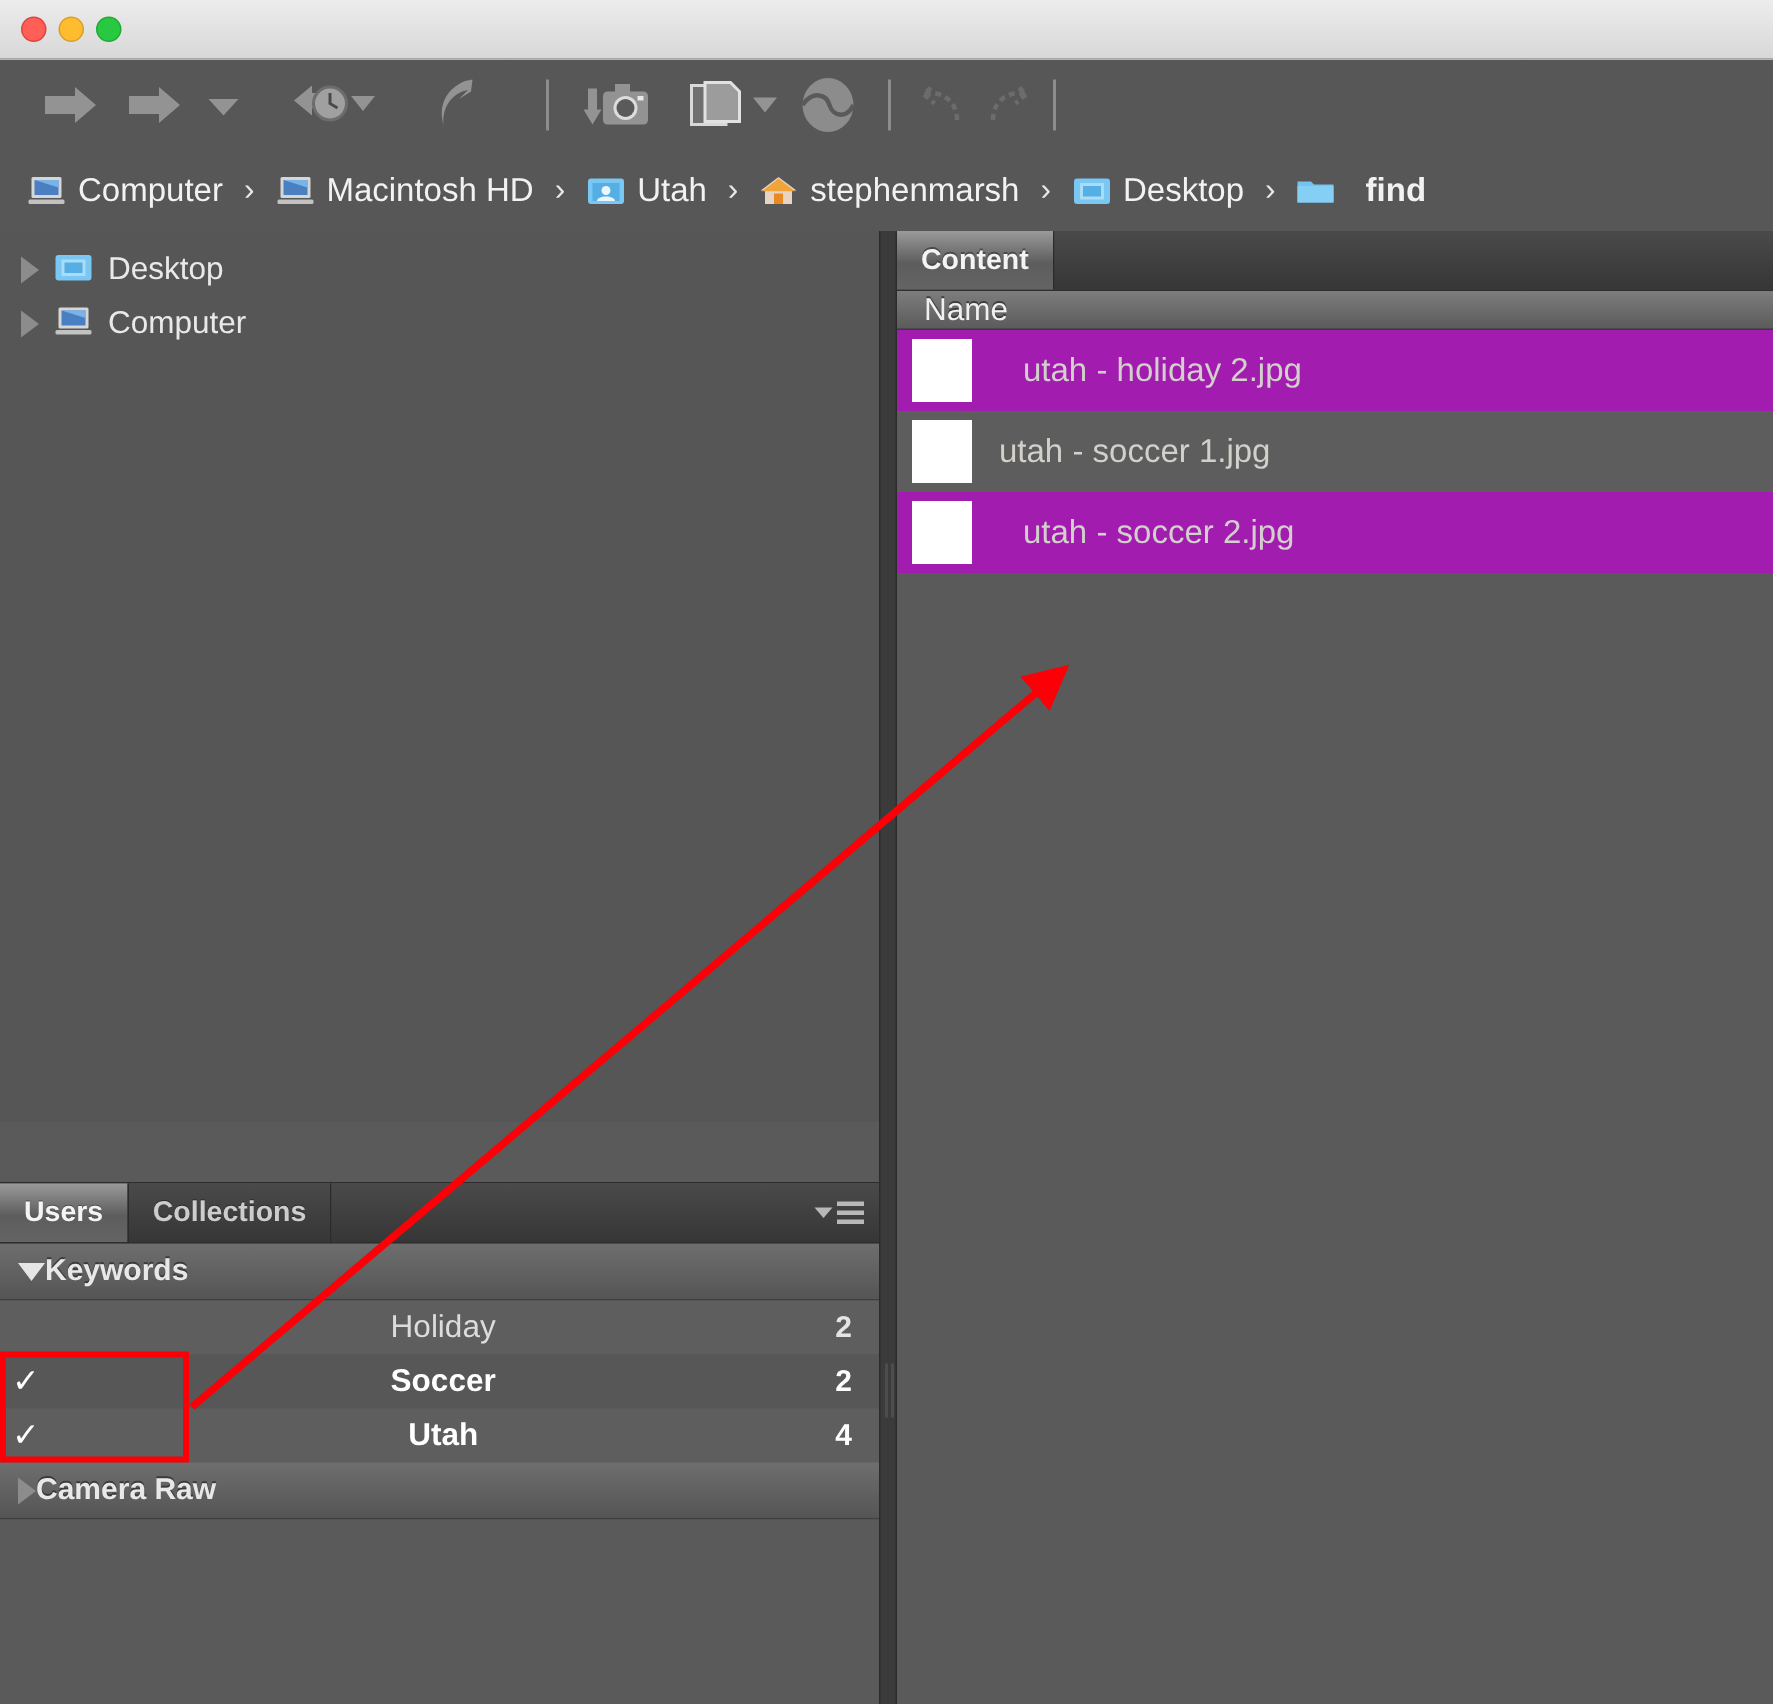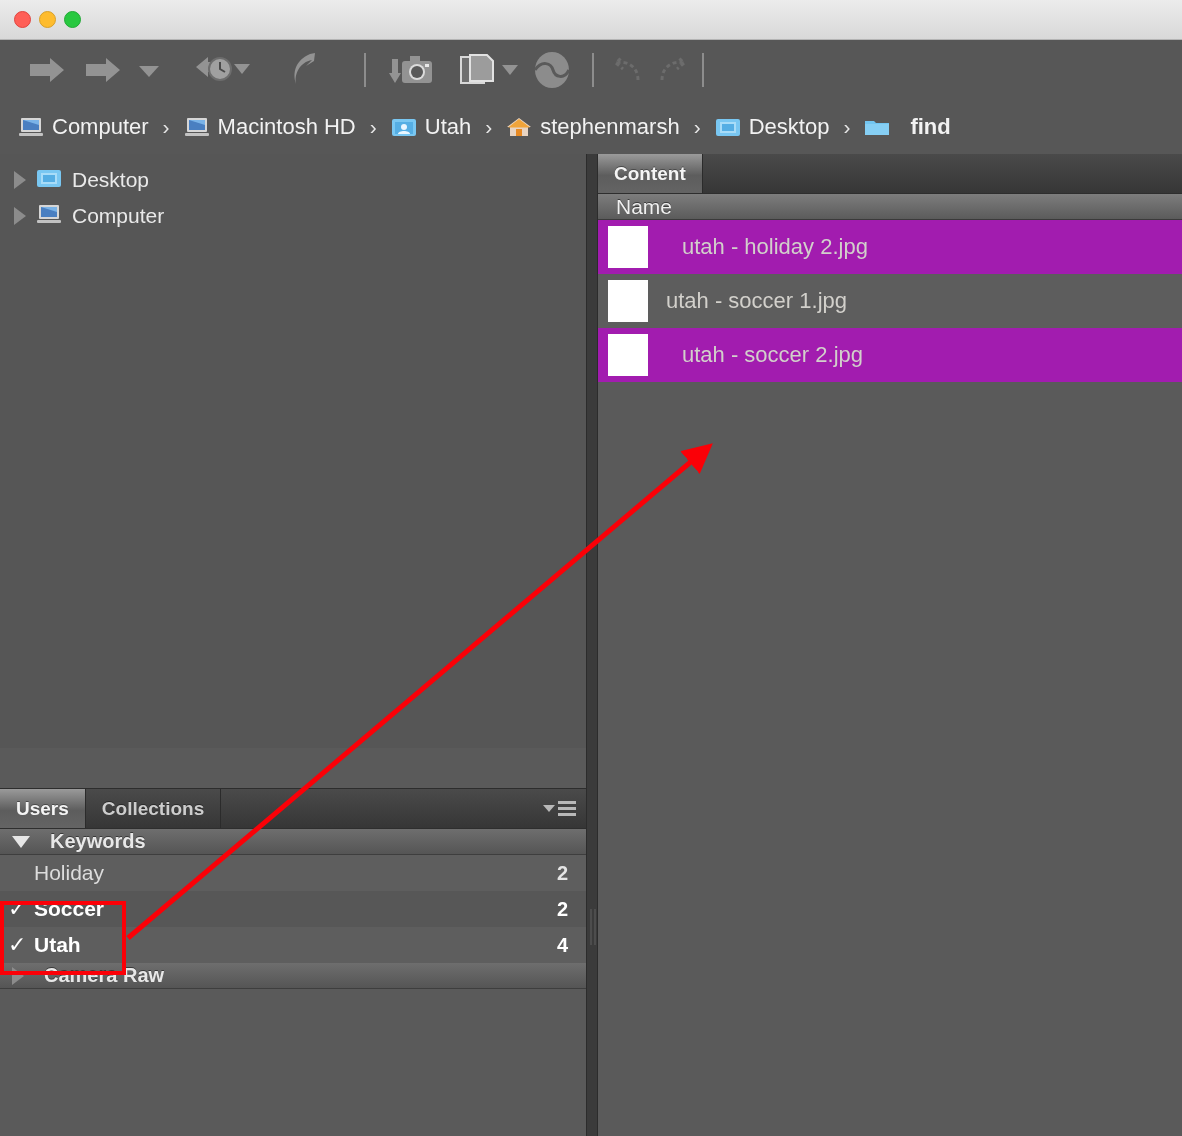--- a/index.html
+++ b/index.html
@@ -79,28 +79,28 @@
 
   
   .tree { background: #565656; height: 594px; padding-top: 8px; }
   .tree-row { display: flex; align-items: center; height: 36px; padding-left: 14px; gap: 10px; }
   .tri-r { width: 0; height: 0; border-top: 9px solid transparent; border-bottom: 9px solid transparent; border-left: 12px solid #8c8c8c; }
   .tri-d { width: 0; height: 0; border-left: 9px solid transparent; border-right: 9px solid transparent; border-top: 12px solid #e6e6e6; }
   .tree-lbl { color: #e9e9e9; font-size: 21px; }
 
   
   .filter-wrap { position: absolute; left: 0; bottom: 0; width: 586px; height: 348px; background: #5a5a5a; border-top: 1px solid #2d2d2d; }
-  .sec-head { height: 26px; display: flex; align-items: center; gap: 20px; padding-left: 12px;
+  .sec-head { height: 38px; display: flex; align-items: center; gap: 0; padding-left: 12px;
               background: linear-gradient(#6e6e6e, #555555); border-bottom: 1px solid #3e3e3e; }
   .sec-head .t { color: #e8e8e8; font-size: 20px; font-weight: bold; text-shadow: 0 -1px 0 #3a3a3a; }
   .kw-row { height: 36px; display: flex; align-items: center; padding: 0 18px 0 8px; }
   .kw-row.odd { background: #5e5e5e; }
   .kw-row.even { background: #575757; }
   .kw-check { width: 26px; color: #ffffff; font-size: 22px; line-height: 1; }
-  .kw-name { flex: 1; color: #dcdcdc; font-size: 21px; }
+  .kw-name { flex: 1; color: #dcdcdc; font-size: 21px; text-align: center; }
   .kw-row.sel .kw-name { color: #ffffff; font-weight: bold; }
   .kw-count { color: #e4e4e4; font-size: 20px; font-weight: bold; }
   .kw-row.sel .kw-count { color: #ffffff; }
   .filter-empty { background: #5a5a5a; height: 148px; }
 
   
   .content-head {
     height: 26px; background: linear-gradient(#7d7d7d, #5b5b5b);
     border-bottom: 1px solid #3a3a3a; display: flex; align-items: center; padding-left: 18px;
   }

